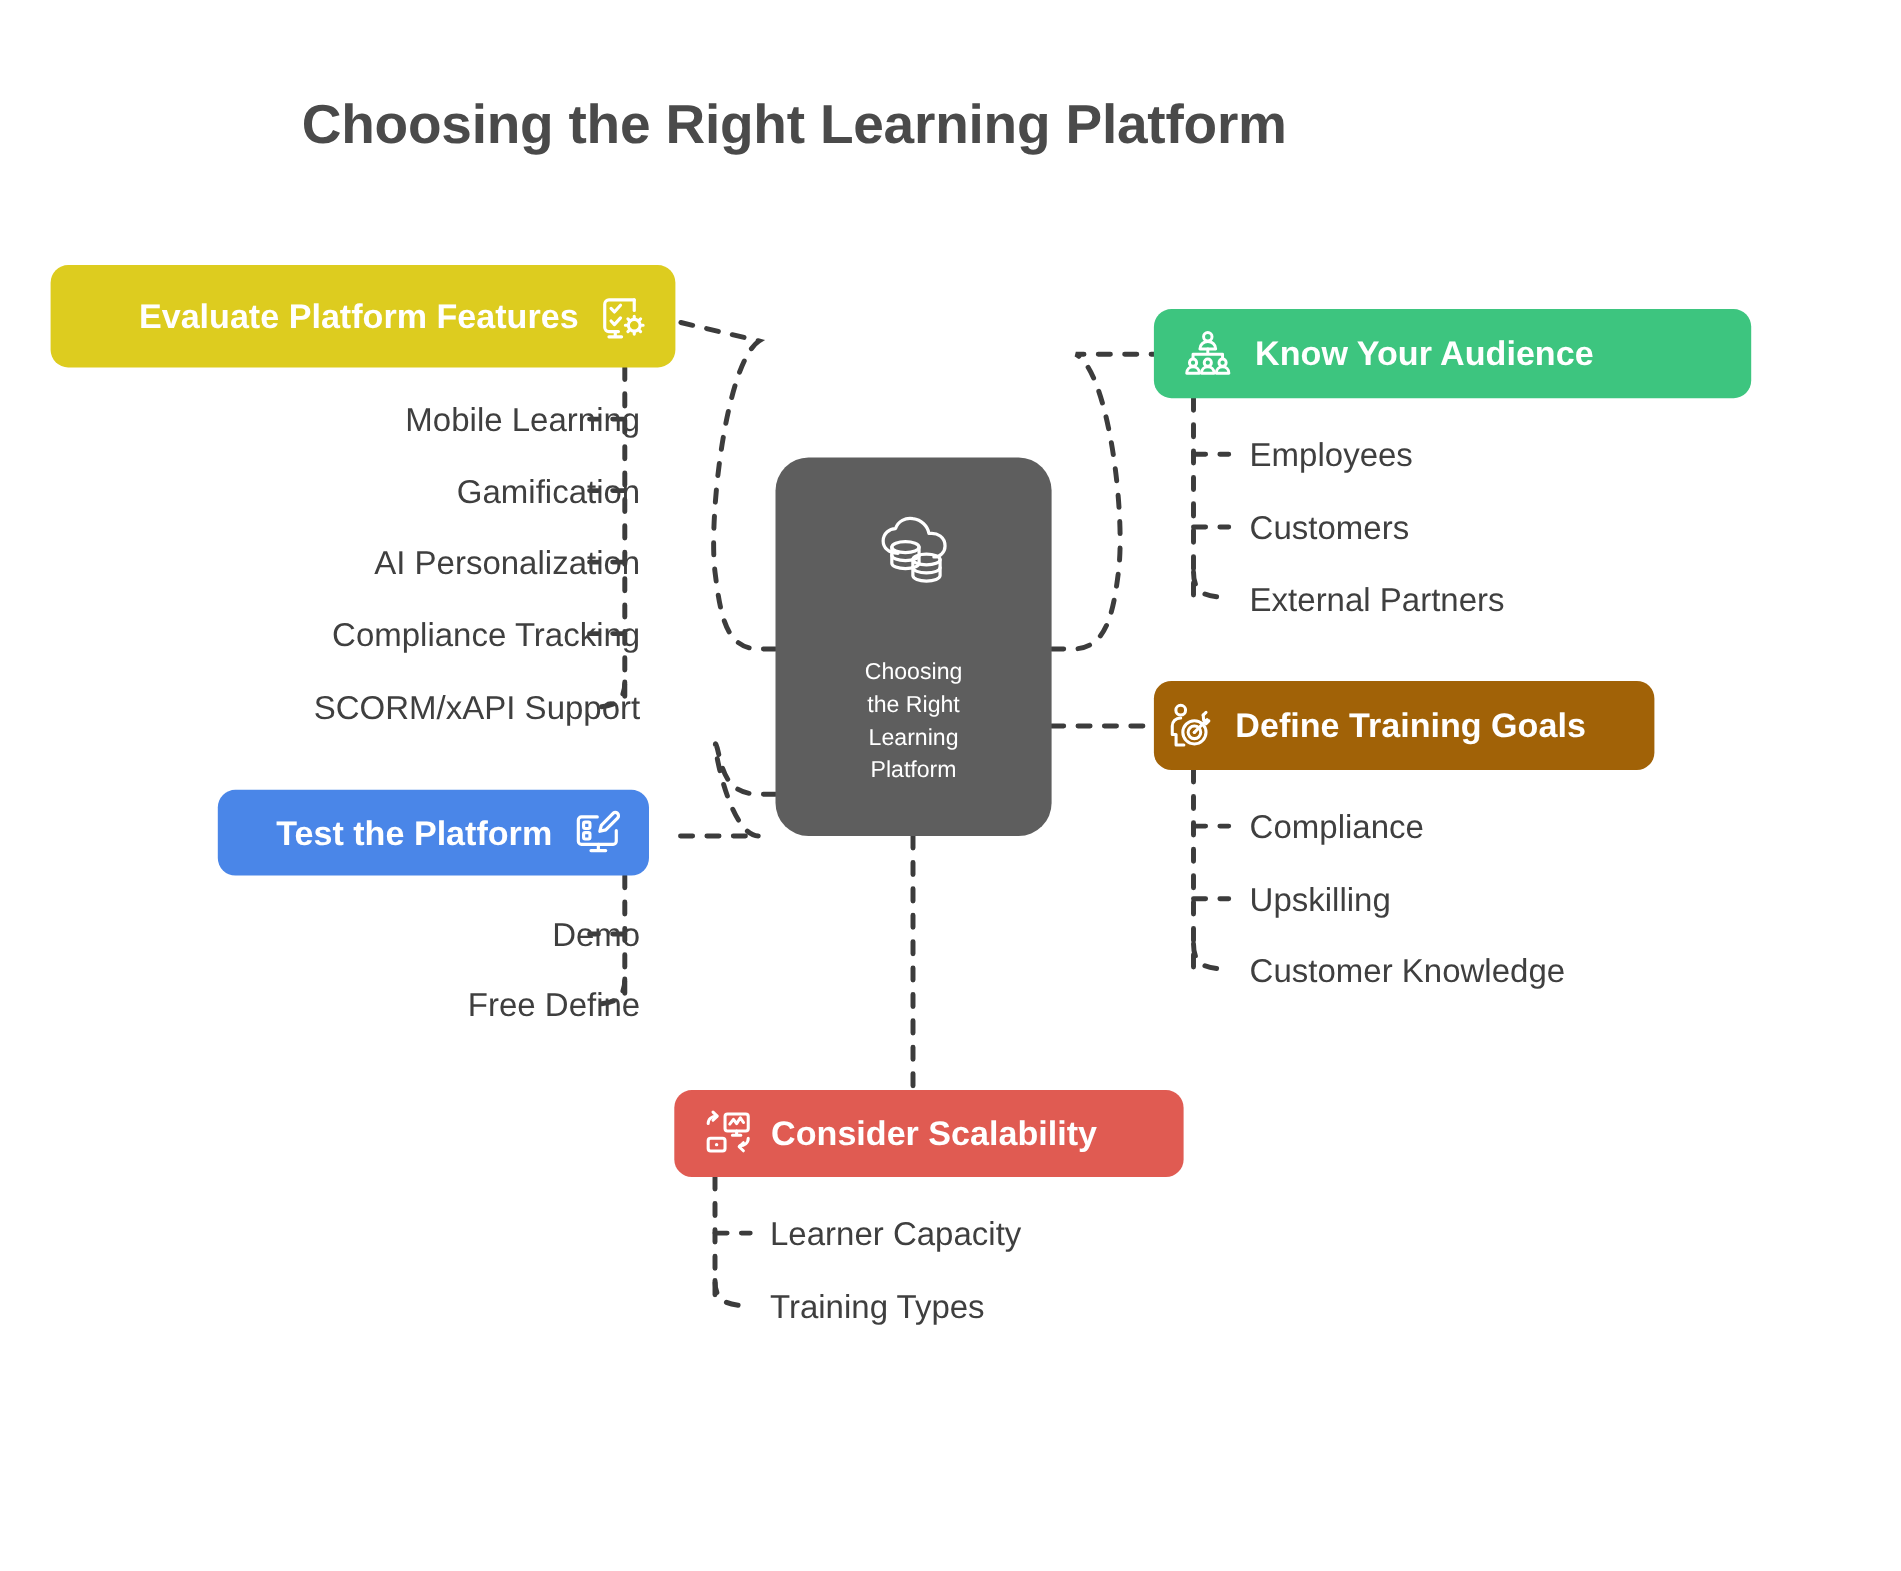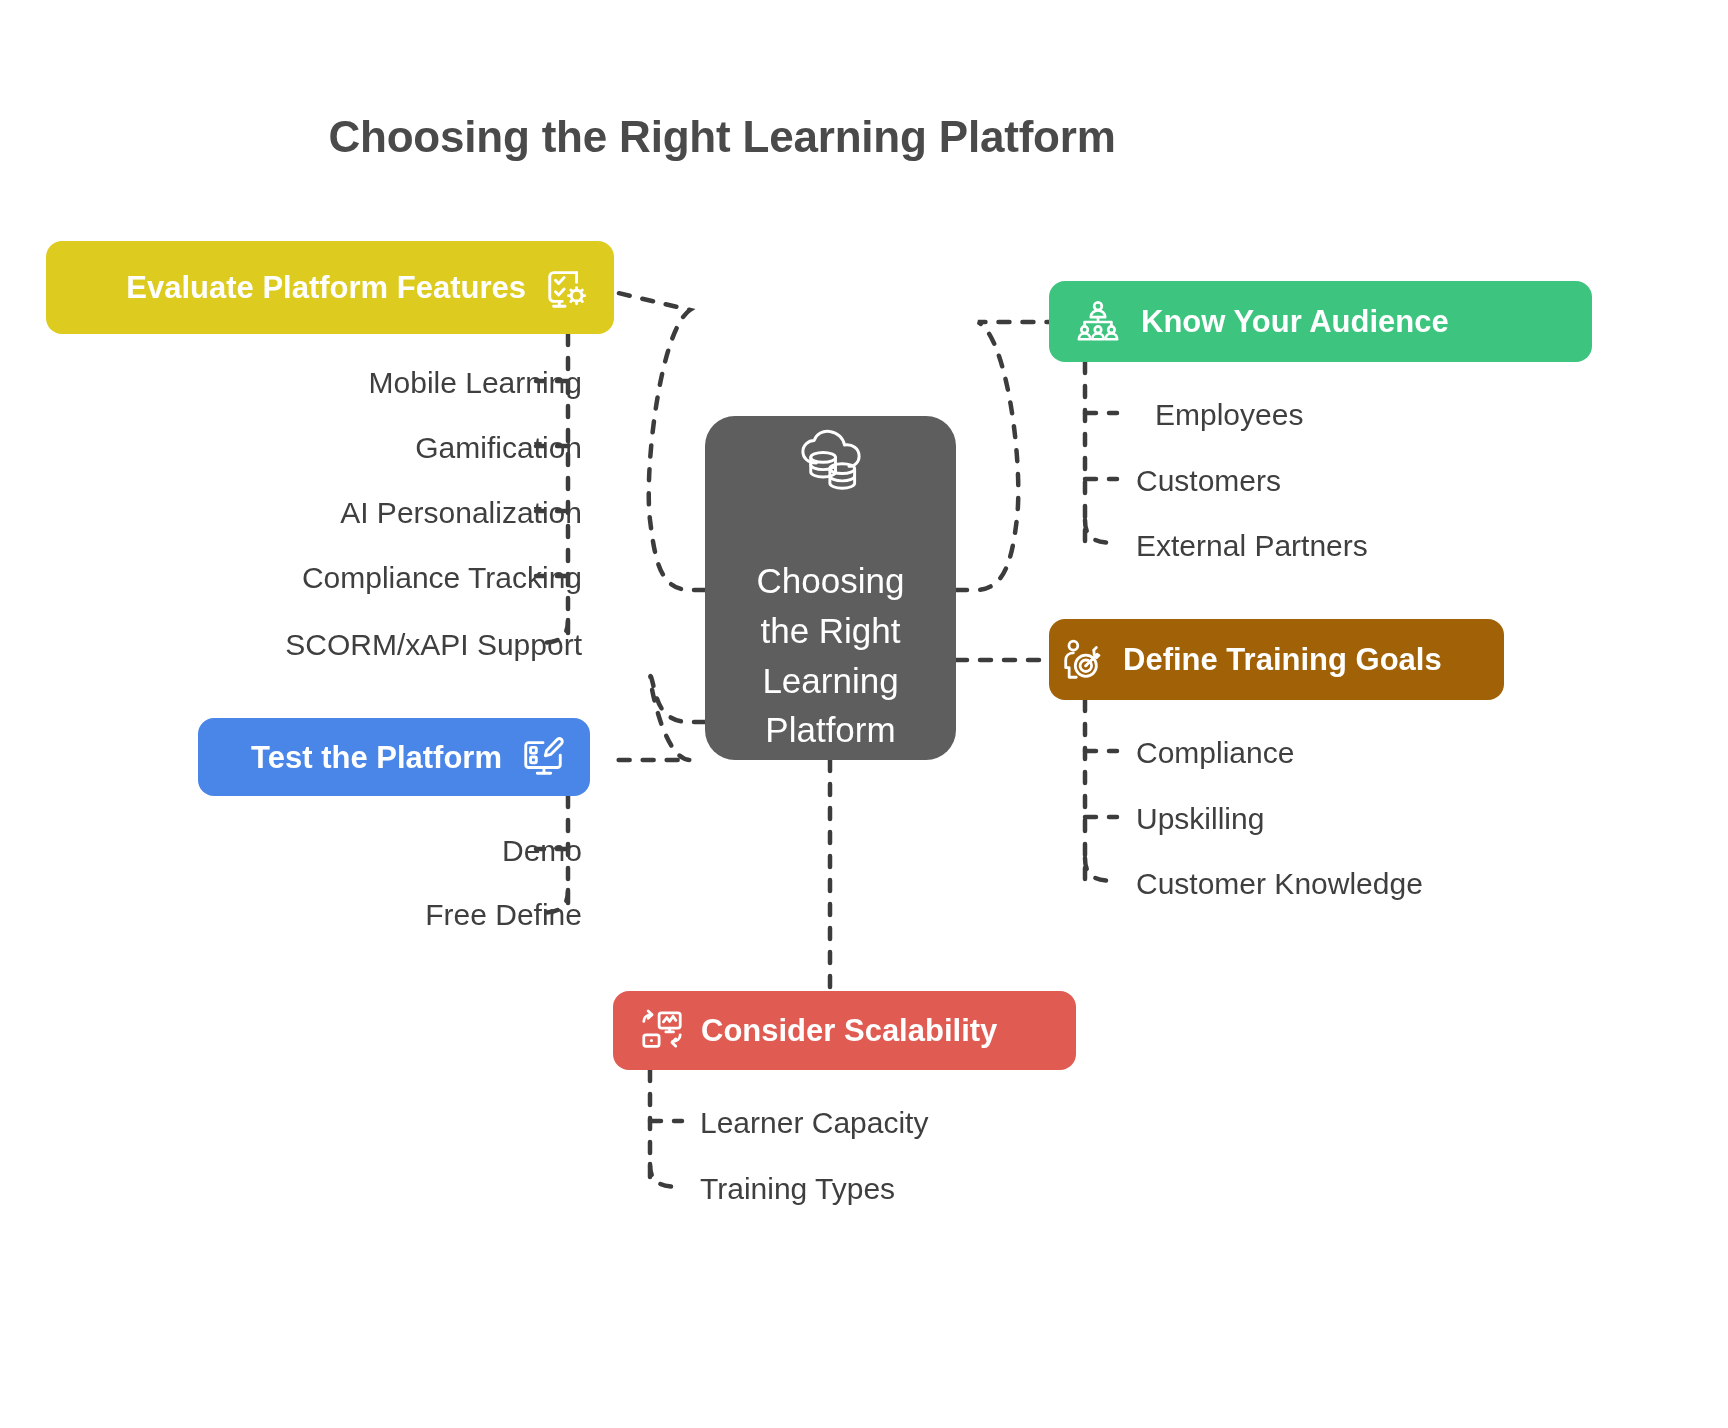--- a/index.html
+++ b/index.html
@@ -20,24 +20,24 @@
     position: absolute;
     left: 0; top: 0;
     width: 1728px;
     height: 1428px;
   }
 
   
   .title {
     position: absolute;
     left: 0;
-    top: 112px;
+    top: 84px;
     width: 1444px;
     text-align: center;
-    font-size: 44px;
+    font-size: 50px;
     font-weight: bold;
     color: #4a4a4a;
     letter-spacing: -0.2px;
   }
 
   
   #links {
     position: absolute;
     left: 0; top: 0;
     width: 1728px;
@@ -129,21 +129,21 @@
     flex-direction: column;
     align-items: center;
     justify-content: center;
     color: #ffffff;
     box-sizing: border-box;
     padding-top: 6px;
   }
   #node-center .cicon { width: 72px; height: 72px; margin-bottom: 22px; }
   #node-center .cicon svg { display: block; width: 72px; height: 72px; }
   #node-center .ctext {
-    font-size: 35px;
+    font-size: 21px;
     line-height: 1.42;
     text-align: center;
     font-weight: normal;
     margin-top: 35px;
   }
 
   
   .leaf {
     position: absolute;
     font-size: 30px;
@@ -265,21 +265,21 @@
         <path d="M4 42 c0-3.6 2.7-6 6-6 s6 2.4 6 6 z"></path>
         <circle cx="24" cy="32" r="3.4"></circle>
         <path d="M18 42 c0-3.6 2.7-6 6-6 s6 2.4 6 6 z"></path>
         <circle cx="38" cy="32" r="3.4"></circle>
         <path d="M32 42 c0-3.6 2.7-6 6-6 s6 2.4 6 6 z"></path>
       </svg>
     </span>
     <span class="label">Know Your Audience</span>
   </div>
 
-  <div class="leaf" style="left:1136px; top:400px;margin-left:19px;">Employees</div>
+  <div class="leaf" style="left:1136px; top:400px;">Employees</div>
   <div class="leaf" style="left:1136px; top:466px;">Customers</div>
   <div class="leaf" style="left:1136px; top:531px;">External Partners</div>
 
   <div class="node" id="node-goals">
     <span class="nicon">
       <svg viewBox="0 0 48 48" fill="none" stroke="#ffffff" stroke-width="2.9" stroke-linecap="round" stroke-linejoin="round">
         <circle cx="15" cy="9" r="4.6"></circle>
         <path d="M15 16.5 c-5 0-8 3.4-8 7.6 V32 h3.6 v10 h7.4"></path>
         <circle cx="28" cy="30" r="11"></circle>
         <circle cx="28" cy="30" r="6"></circle>

